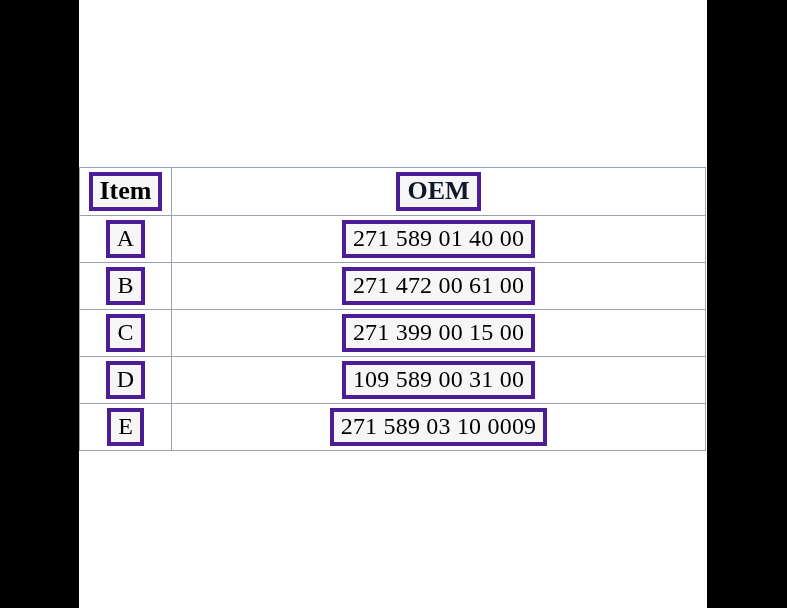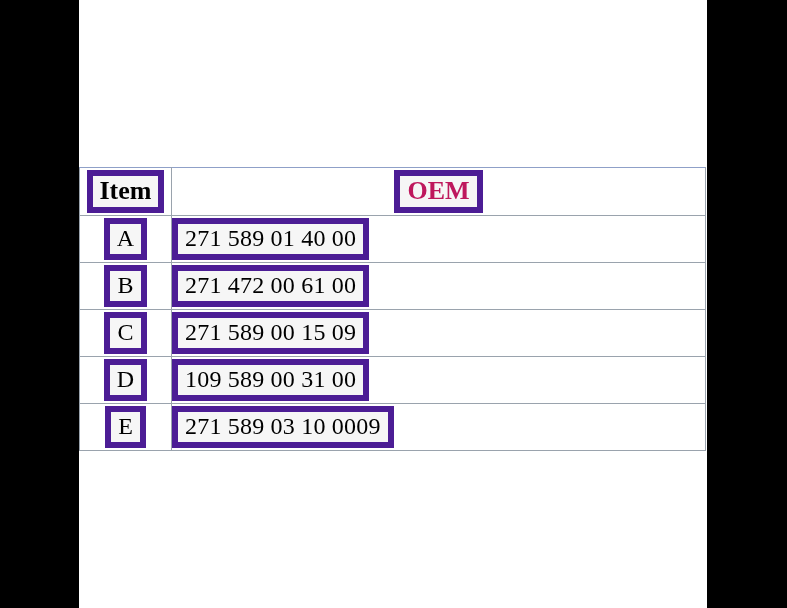--- a/index.html
+++ b/index.html
@@ -43,43 +43,43 @@
     vertical-align: middle;
   }
   table.oem-table thead th {
     border-top: 1px solid #8fa0c8;
   }
   tr.head-row { height: 48px; }
   tr.body-row { height: 47px; }
 
   .cell-inner {
     display: inline-block;
-    border: 6px solid #4c1d95;
+    border: 4px solid #4c1d95;
     background: #f6f6f6;
     padding: 1px 7px 2px 7px;
     line-height: 1.1;
   }
   .head-item .cell-inner {
     font-weight: bold;
     font-size: 26px;
     color: #000000;
   }
   .head-oem .cell-inner {
     font-weight: bold;
     font-size: 26px;
-    color: #be185d;
+    color: #0f172a;
   }
   th.head-item, td.cell-item {
     text-align: center;
   }
   th.head-oem {
     text-align: center;
   }
   td.cell-oem {
-    text-align: left;
+    text-align: center;
     padding-left: 8px;
     margin-left: 44px;
   }
   td.cell-item .cell-inner {
     font-size: 24px;
     color: #000000;
   }
   td.cell-oem .cell-inner {
     font-size: 24px;
     color: #000000;
@@ -121,21 +121,21 @@
           </td>
           <td class="cell-oem">
             <span class="cell-inner">271 472 00 61 00</span>
           </td>
         </tr>
         <tr class="body-row">
           <td class="cell-item">
             <span class="cell-inner">C</span>
           </td>
           <td class="cell-oem">
-            <span class="cell-inner">271 589 00 15 09</span>
+            <span class="cell-inner">271 399 00 15 00</span>
           </td>
         </tr>
         <tr class="body-row">
           <td class="cell-item">
             <span class="cell-inner">D</span>
           </td>
           <td class="cell-oem">
             <span class="cell-inner">109 589 00 31 00</span>
           </td>
         </tr>

